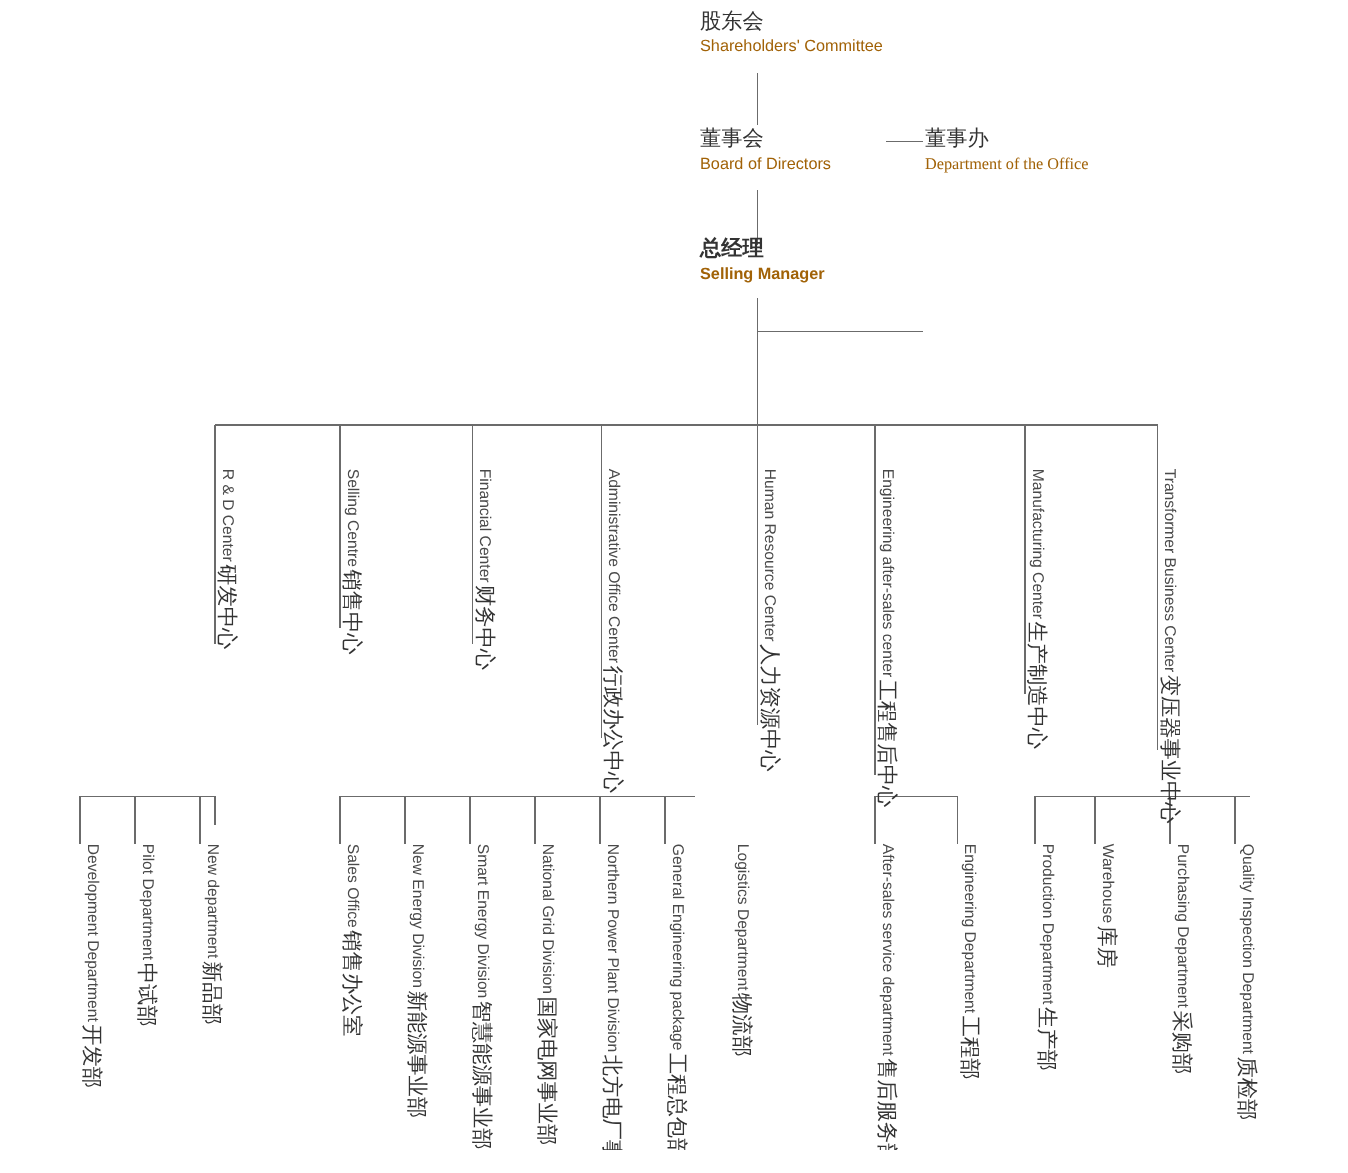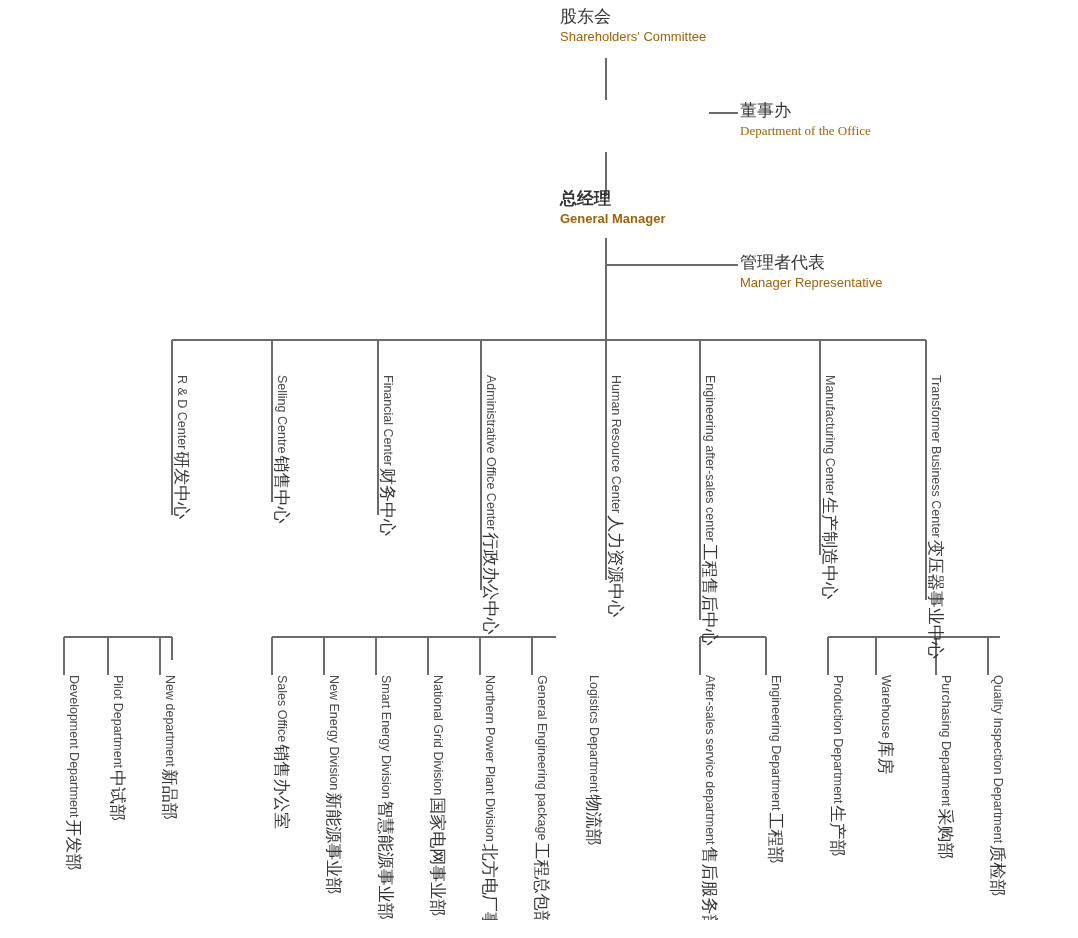--- a/index.html
+++ b/index.html
@@ -116,35 +116,35 @@
       <path d="M936 637 L936 675"></path>
       <path d="M988 637 L988 675"></path>
     </g>
   </svg>
 
   <div class="node h" style="left:560px; top:6px;">
     <div class="cn">股东会</div>
     <div class="en">Shareholders' Committee</div>
   </div>
 
+  <div class="node h" style="left:560px; top:100px;">
+    <div class="cn">董事会</div>
+    <div class="en">Board of Directors</div>
+  </div>
 
   <div class="node h" style="left:740px; top:100px;font-family:Liberation Serif, serif;">
     <div class="cn">董事办</div>
     <div class="en">Department of the Office</div>
   </div>
 
   <div class="node h" style="left:560px; top:188px;font-weight:bold;">
     <div class="cn">总经理</div>
-    <div class="en">General Manager</div>
-  </div>
-
-  <div class="node h" style="left:740px; top:252px;">
-    <div class="cn">管理者代表</div>
-    <div class="en">Manager Representative</div>
-  </div>
+    <div class="en">Selling Manager</div>
+  </div>
+
 
   <div class="node v" style="left:191px; top:375px;">
     <div class="cn">研发中心</div>
     <div class="en">R &amp; D Center</div>
   </div>
   <div class="node v" style="left:291px; top:375px;">
     <div class="cn">销售中心</div>
     <div class="en">Selling Centre</div>
   </div>
   <div class="node v" style="left:397px; top:375px;">

